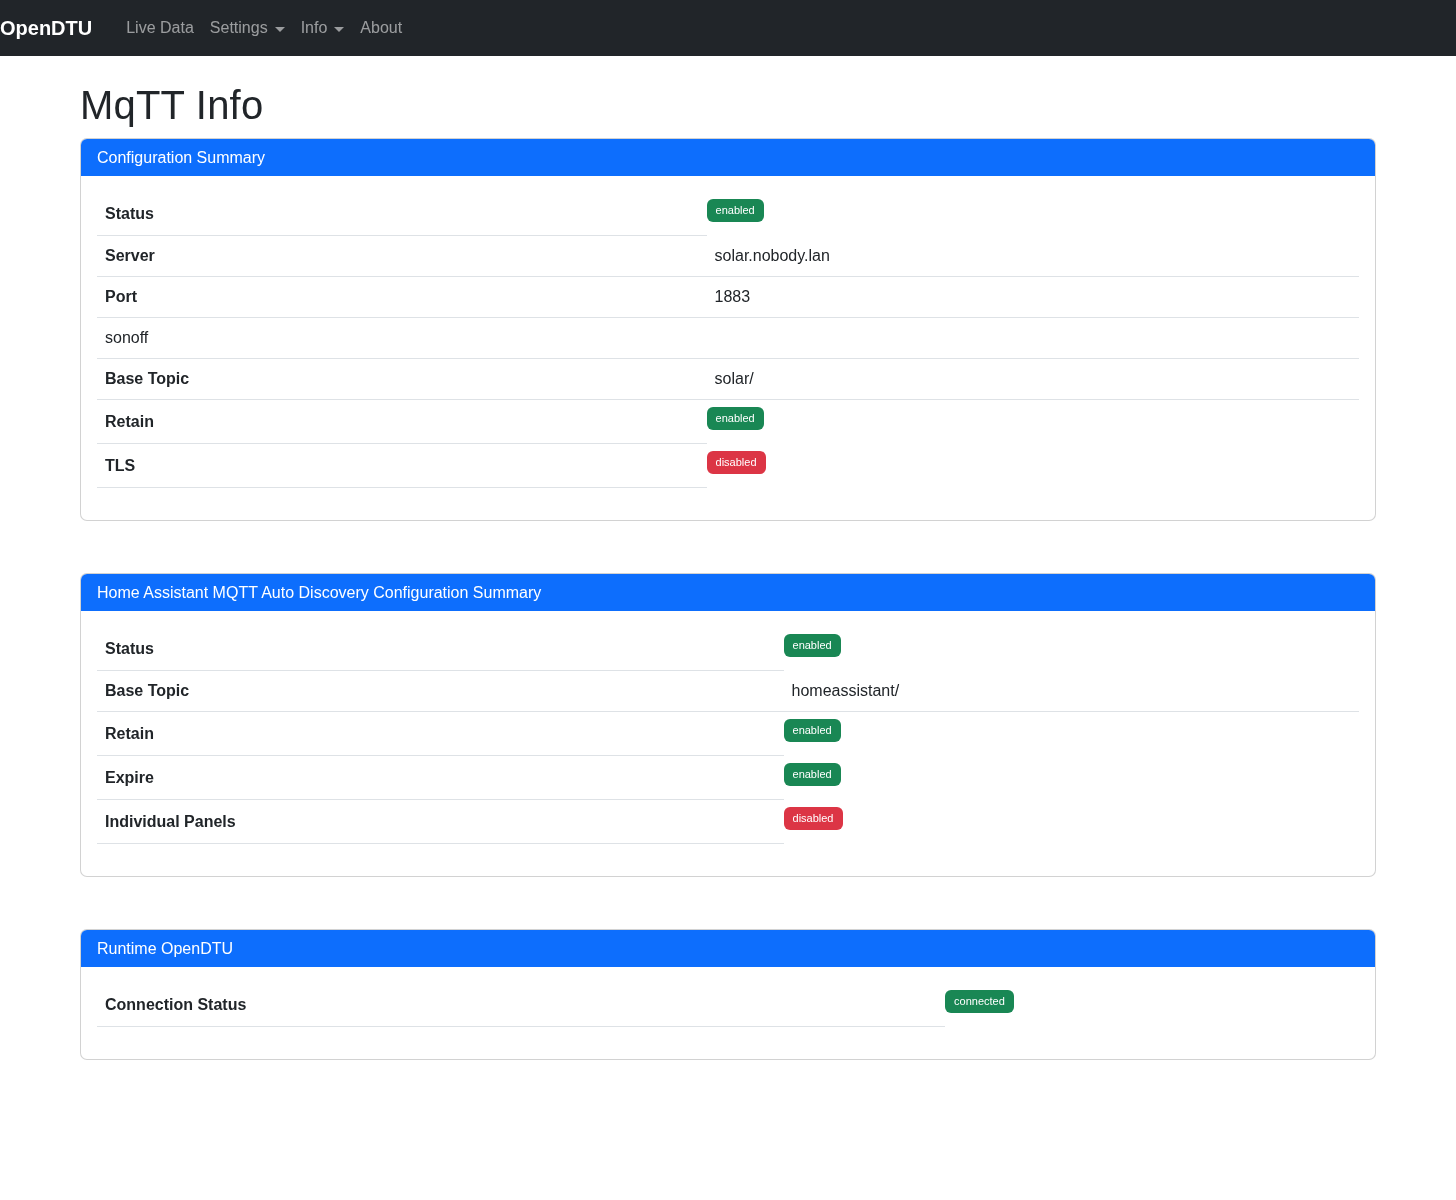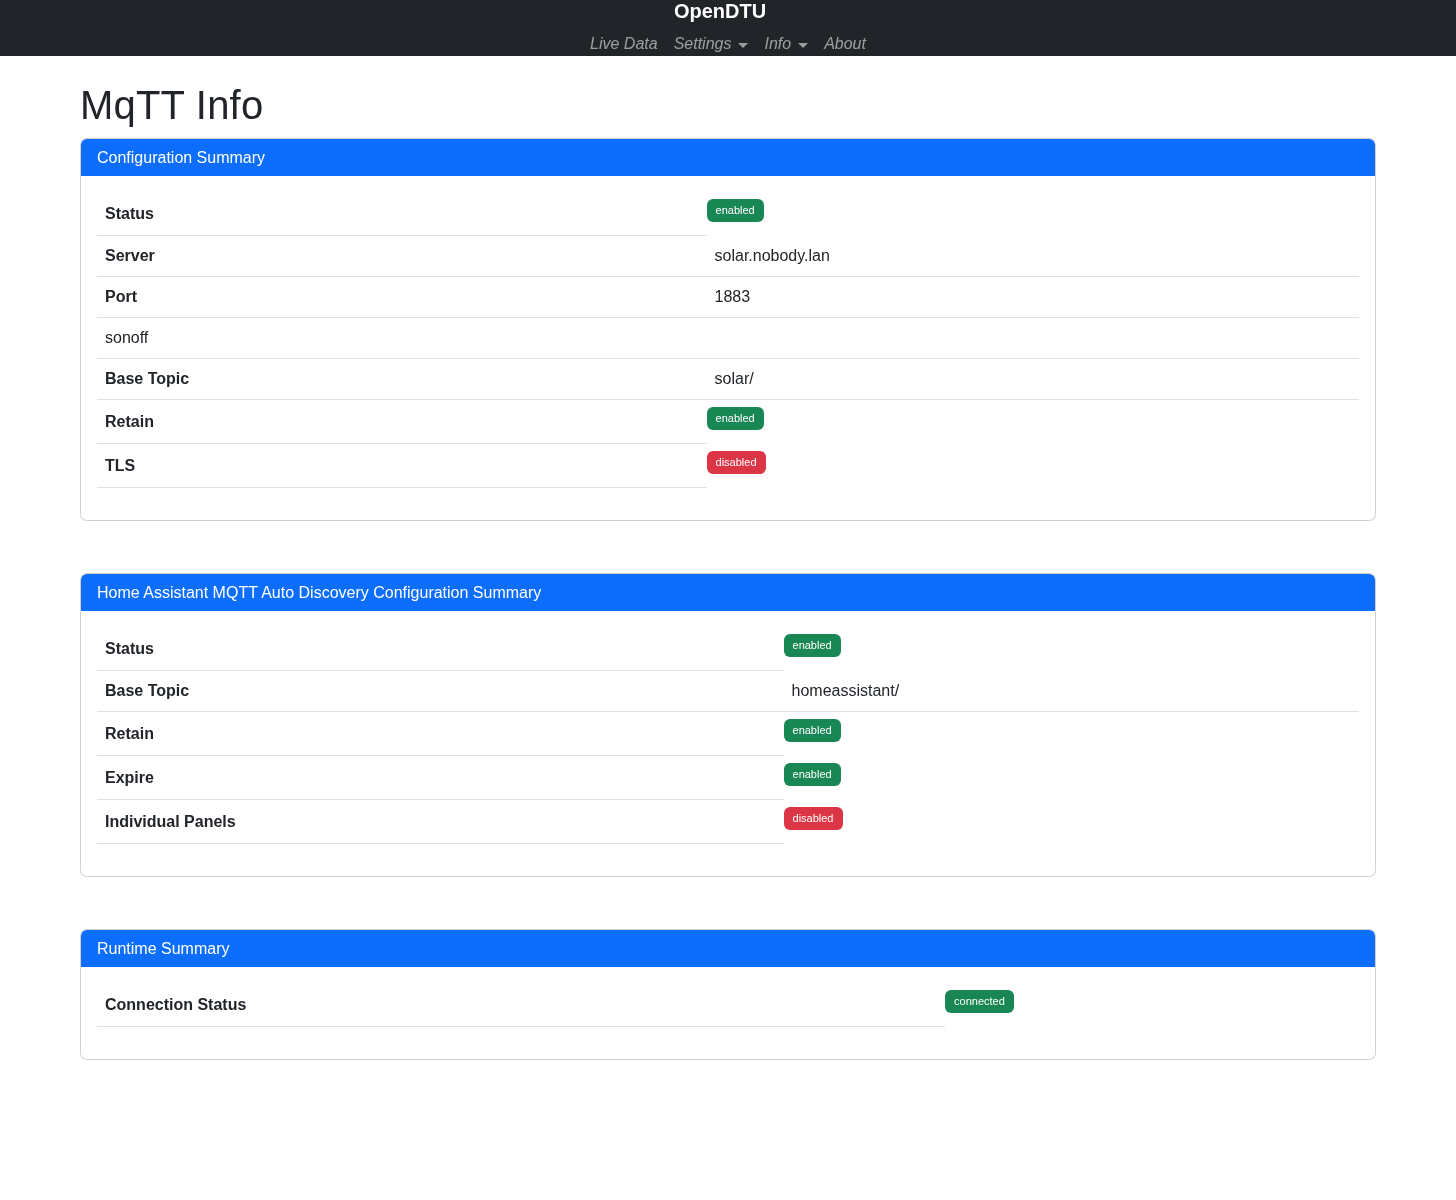--- a/index.html
+++ b/index.html
@@ -14,37 +14,35 @@
   }
   body { min-height: 1200px; width: 1456px; }
 
   
   .navbar {
     height: 56px;
     background: var(--navbar-bg, #212529);
     display: flex;
     align-items: center;
     padding: 0 0;
-    flex-direction: column;
   }
   .navbar-brand {
     color: #ffffff;
     font-size: 20px;
     font-weight: 600;
     text-decoration: none;
     margin-right: 16px;
     white-space: nowrap;
     cursor: pointer;
   }
   .navbar-nav {
     display: flex;
     list-style: none;
-    margin: 4px;
+    margin: 10px;
     padding: 0;
-    font-style: italic;
   }
   .nav-link {
     display: flex;
     align-items: center;
     gap: 7px;
     color: rgba(255,255,255,0.55);
     text-decoration: none;
     padding: 8px;
     cursor: pointer;
     white-space: nowrap;
@@ -231,21 +229,21 @@
             <div class="cell cell-label">Individual Panels</div>
             <div class="cell cell-value badge-cell">
               <span class="badge bg-danger">disabled</span>
             </div>
           </div>
         </div>
     </div>
   </div>
 
   <div class="card card-2">
-    <div class="card-header">Runtime Summary</div>
+    <div class="card-header">Runtime OpenDTU</div>
     <div class="card-body">
       <div class="table">
           <div class="trow badge-row">
             <div class="cell cell-label">Connection Status</div>
             <div class="cell cell-value badge-cell">
               <span class="badge bg-success">connected</span>
             </div>
           </div>
         </div>
     </div>

